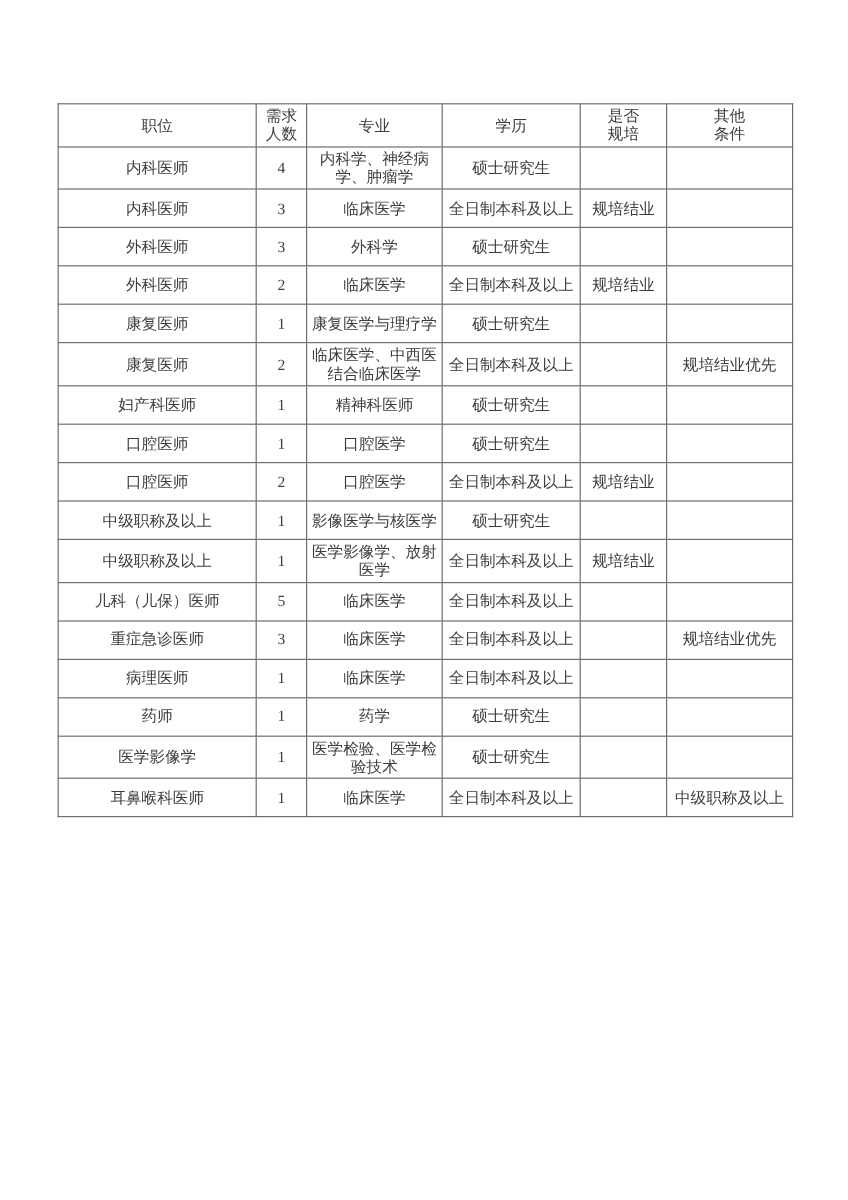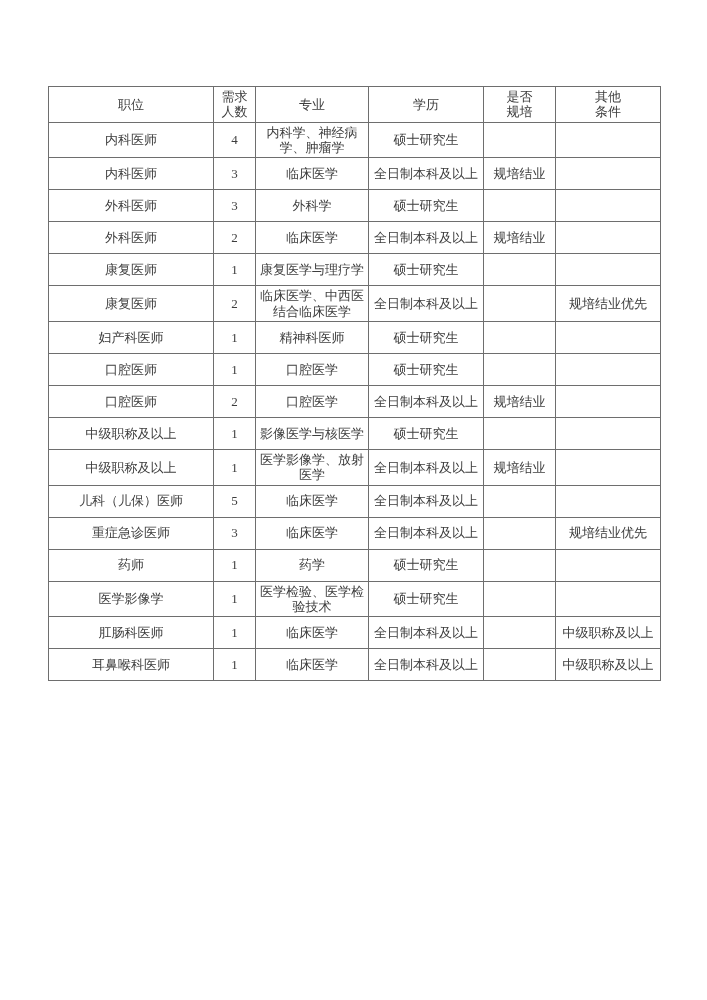--- a/index.html
+++ b/index.html
@@ -164,42 +164,42 @@
         </tr>
         <tr>
           <td>重症急诊医师</td>
           <td>3</td>
           <td>临床医学</td>
           <td>全日制本科及以上</td>
           <td></td>
           <td>规培结业优先</td>
         </tr>
         <tr>
+          <td>病理医师</td>
+          <td>1</td>
+          <td>临床医学</td>
+          <td>全日制本科及以上</td>
+          <td></td>
+          <td></td>
+        </tr>
+        <tr>
           <td>药师</td>
           <td>1</td>
           <td>药学</td>
           <td>硕士研究生</td>
           <td></td>
           <td></td>
         </tr>
         <tr>
           <td>医学影像学</td>
           <td>1</td>
           <td>医学检验、医学检验技术</td>
           <td>硕士研究生</td>
           <td></td>
           <td></td>
-        </tr>
-        <tr>
-          <td>肛肠科医师</td>
-          <td>1</td>
-          <td>临床医学</td>
-          <td>全日制本科及以上</td>
-          <td></td>
-          <td>中级职称及以上</td>
         </tr>
         <tr>
           <td>耳鼻喉科医师</td>
           <td>1</td>
           <td>临床医学</td>
           <td>全日制本科及以上</td>
           <td></td>
           <td>中级职称及以上</td>
         </tr>
       </tbody>

